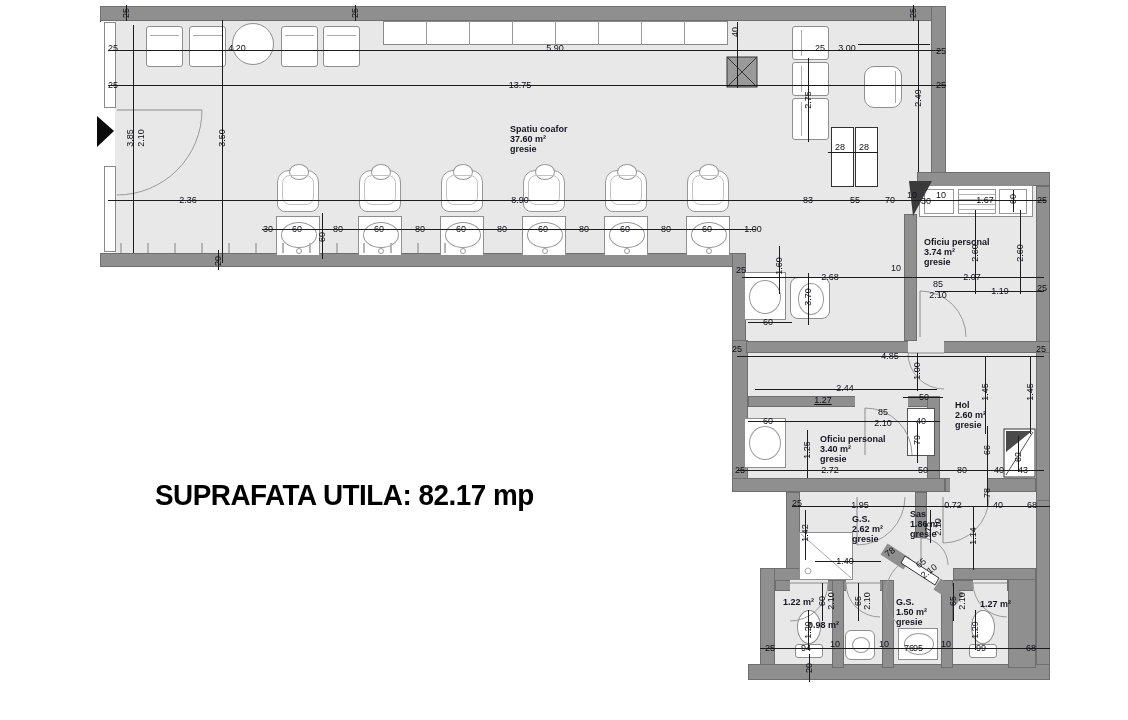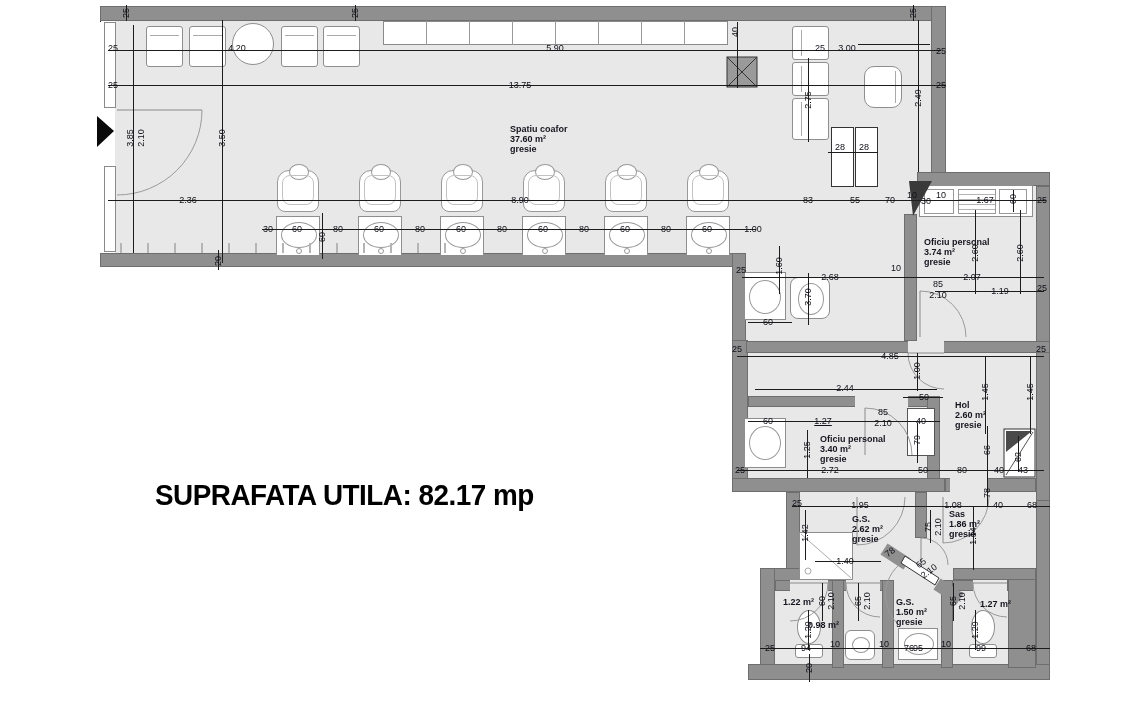--- a/index.html
+++ b/index.html
@@ -317,38 +317,38 @@
       <div class="dim" style="left: 1042px; top: 288px;">25</div>
       <div class="dim" style="left: 737px; top: 349px;">25</div>
       <div class="dim" style="left: 1041px; top: 349px;">25</div>
       <div class="dim" style="left: 890px; top: 356px;">4.85</div>
       <div class="dim v" style="left: 917px; top: 371px;">1.00</div>
       <div class="dim" style="left: 845px; top: 388px;">2.44</div>
       <div class="dim" style="left: 924px; top: 397px;">50</div>
       <div class="dim v" style="left: 985px; top: 392px;">1.45</div>
       <div class="dim v" style="left: 1030px; top: 392px;">1.45</div>
       <div class="dim" style="left: 768px; top: 421px;">60</div>
-      <div class="dim" style="left: 823px; top: 421px; text-decoration: underline;">1.27</div>
+      <div class="dim" style="left: 823px; top: 400px; text-decoration: underline;">1.27</div>
       <div class="dim" style="left: 883px; top: 412px;">85</div>
       <div class="dim" style="left: 883px; top: 423px;">2.10</div>
       <div class="dim" style="left: 921px; top: 421px;">40</div>
       <div class="dim v" style="left: 917px; top: 440px;">79</div>
       <div class="dim v" style="left: 807px; top: 450px;">1.25</div>
       <div class="dim v" style="left: 987px; top: 450px;">66</div>
       <div class="dim v" style="left: 1018px; top: 457px;">62</div>
       <div class="dim" style="left: 740px; top: 470px;">25</div>
       <div class="dim" style="left: 830px; top: 470px;">2.72</div>
       <div class="dim" style="left: 923px; top: 470px;">50</div>
       <div class="dim" style="left: 962px; top: 470px;">80</div>
       <div class="dim" style="left: 999px; top: 470px;">40</div>
       <div class="dim" style="left: 1023px; top: 470px;">43</div>
       <div class="dim v" style="left: 987px; top: 493px;">78</div>
       <div class="dim" style="left: 797px; top: 503px;">25</div>
       <div class="dim" style="left: 860px; top: 505px;">1.95</div>
-      <div class="dim" style="left: 953px; top: 505px;">1.08</div>
+      <div class="dim" style="left: 953px; top: 505px;">0.72</div>
       <div class="dim" style="left: 998px; top: 505px;">40</div>
       <div class="dim" style="left: 1032px; top: 505px;">68</div>
       <div class="dim v" style="left: 805px; top: 533px;">1.42</div>
       <div class="dim v" style="left: 928px; top: 527px;">75</div>
       <div class="dim v" style="left: 938px; top: 527px;">2.10</div>
       <div class="dim v" style="left: 973px; top: 536px;">1.14</div>
       <div class="dim" style="left: 845px; top: 561px;">1.40</div>
       <div class="dim d" style="left: 890px; top: 552px;">78</div>
       <div class="dim d" style="left: 921px; top: 563px;">65</div>
       <div class="dim d" style="left: 929px; top: 571px;">2.10</div>
@@ -388,21 +388,21 @@
       <div class="room" style="left: 955px; top: 400px;">
         <div>Hol</div>
         <div>2.60 m²</div>
         <div>gresie</div>
       </div>
       <div class="room" style="left: 852px; top: 514px;">
         <div>G.S.</div>
         <div>2.62 m²</div>
         <div>gresie</div>
       </div>
-      <div class="room" style="left: 949px; top: 509px;">
+      <div class="room" style="left: 910px; top: 509px;">
         <div>Sas</div>
         <div>1.86 m²</div>
         <div>gresie</div>
       </div>
       <div class="room" style="left: 896px; top: 597px;">
         <div>G.S.</div>
         <div>1.50 m²</div>
         <div>gresie</div>
       </div>
       <div class="room" style="left: 783px; top: 597px;">

